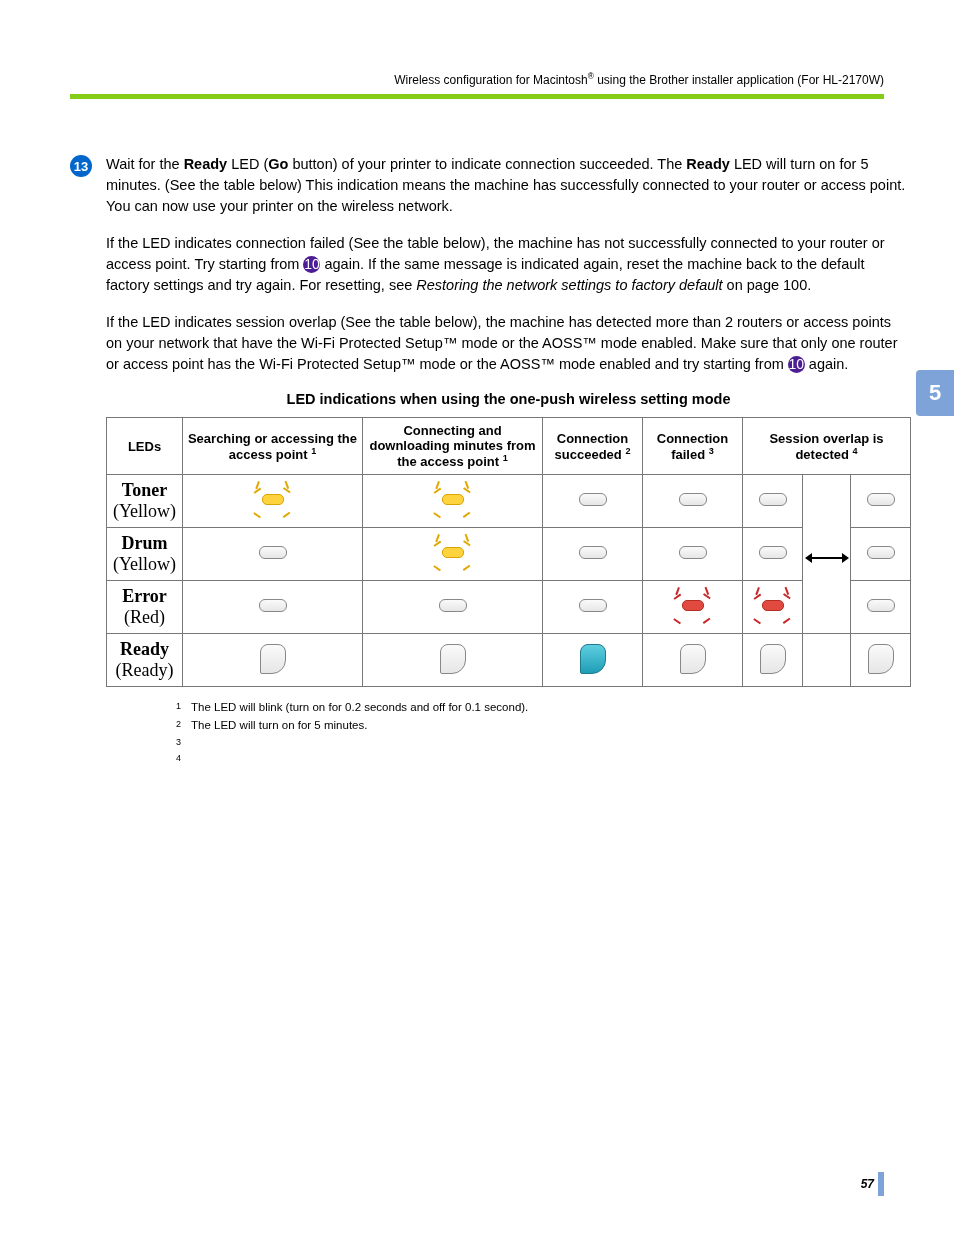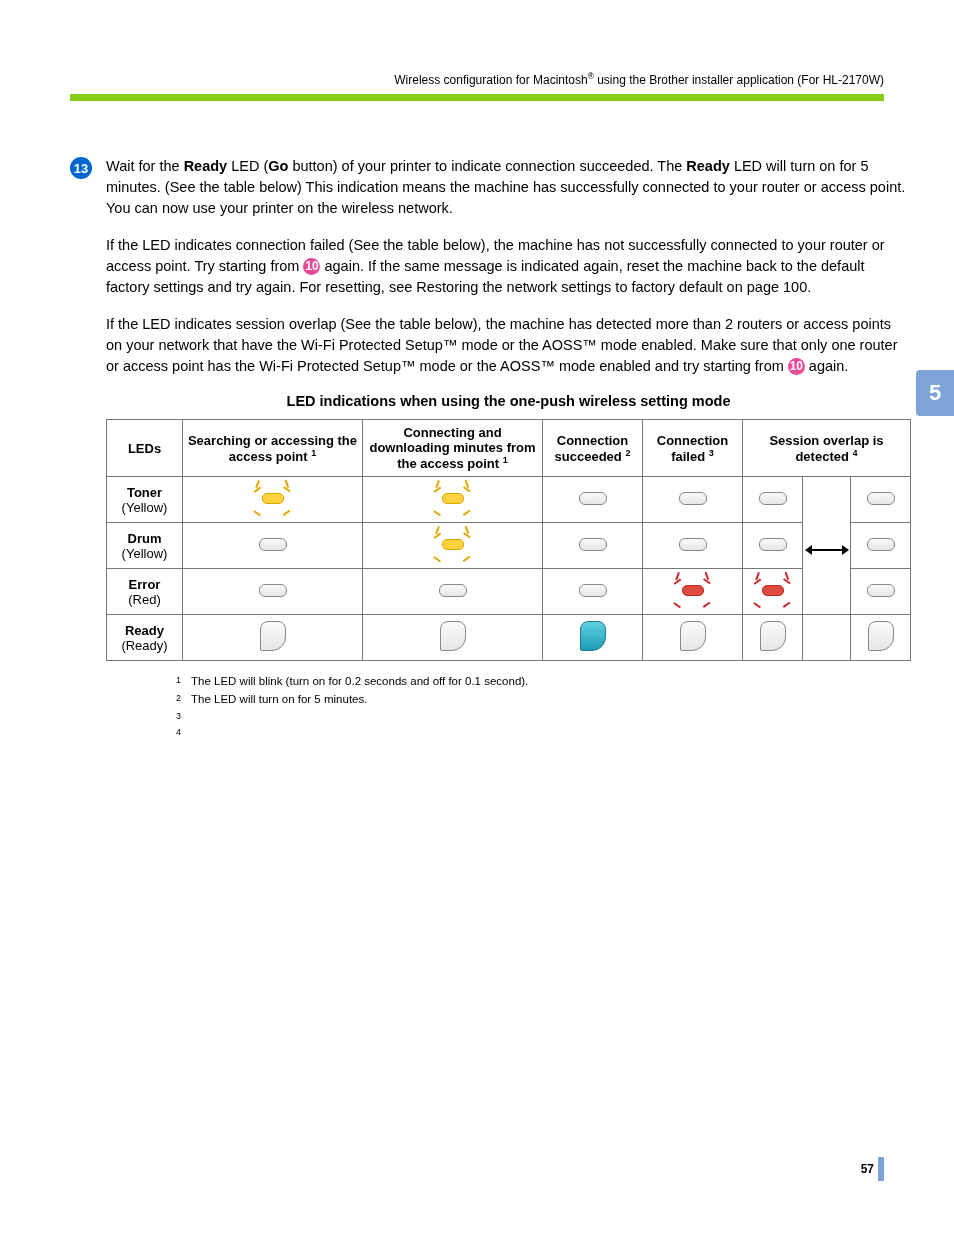--- a/index.html
+++ b/index.html
@@ -6,21 +6,21 @@
   body {
     font-family: Arial, Helvetica, sans-serif;
     font-size: 14.5px;
     color: #000;
     background: #fff;
     width: 954px;
     height: 1235px;
     position: relative;
   }
   .header-band {
-    border-bottom: 7px solid #84cc16;
+    border-bottom: 5px solid #84cc16;
     padding: 6px 0 1px 0;
   }
   .section-tab {
     position: absolute;
     right: 0;
     top: 370px;
     width: 38px;
     height: 46px;
     background: #7da3d9;
     color: #fff;
@@ -63,32 +63,32 @@
     margin-top: 1px;
   }
   .step-body p {
     line-height: 1.45;
     margin-bottom: 16px;
   }
   .ref10 {
     display: inline-flex;
     width: 17px;
     height: 17px;
-    background: #ec4899;
+    background: #4c1d95;
     color: #fff;
-    font-size: 12px;
-    font-weight: bold;
+    font-size: 14px;
+    font-weight: normal;
     border-radius: 50%;
     align-items: center;
     justify-content: center;
     vertical-align: middle;
     position: relative;
     top: -1px;
   }
-  .italic { }
+  .italic { font-style: italic; }
   .table-caption {
     text-align: center;
     font-weight: bold;
     margin: 14px 0 10px 0;
   }
   table.led {
     border-collapse: collapse;
     width: 100%;
     margin: 0 auto;
     table-layout: fixed;
@@ -106,32 +106,33 @@
     height: 46px;
   }
   col.c1 { width: 76px; }
   col.c2 { width: 180px; }
   col.c3 { width: 180px; }
   col.c4 { width: 100px; }
   col.c5 { width: 100px; }
   col.c6 { width: 60px; }
   col.c7 { width: 48px; }
   col.c8 { width: 60px; }
-  .rowlabel { font-size: 13px; }
+  .rowlabel { font-size: 18px; font-family: Liberation Serif, serif; }
   .rowlabel b { font-weight: bold; }
   .footnotes {
     margin: 14px 0 0 70px;
     font-size: 11.5px;
   }
   .footnotes div { margin-bottom: 6px; display: flex; gap: 10px; }
   .footnotes sup { font-size: 9px; }
   .pgnum {
     position: absolute;
     right: 70px;
-    bottom: 54px;
+    bottom: 39px;
+    font-style: italic;
   }
   .pgnum-bar {
     width: 6px;
     height: 24px;
     background: #7da3d9;
     display: inline-block;
     vertical-align: middle;
     margin-left: 4px;
   }
   .pgnum-text {

